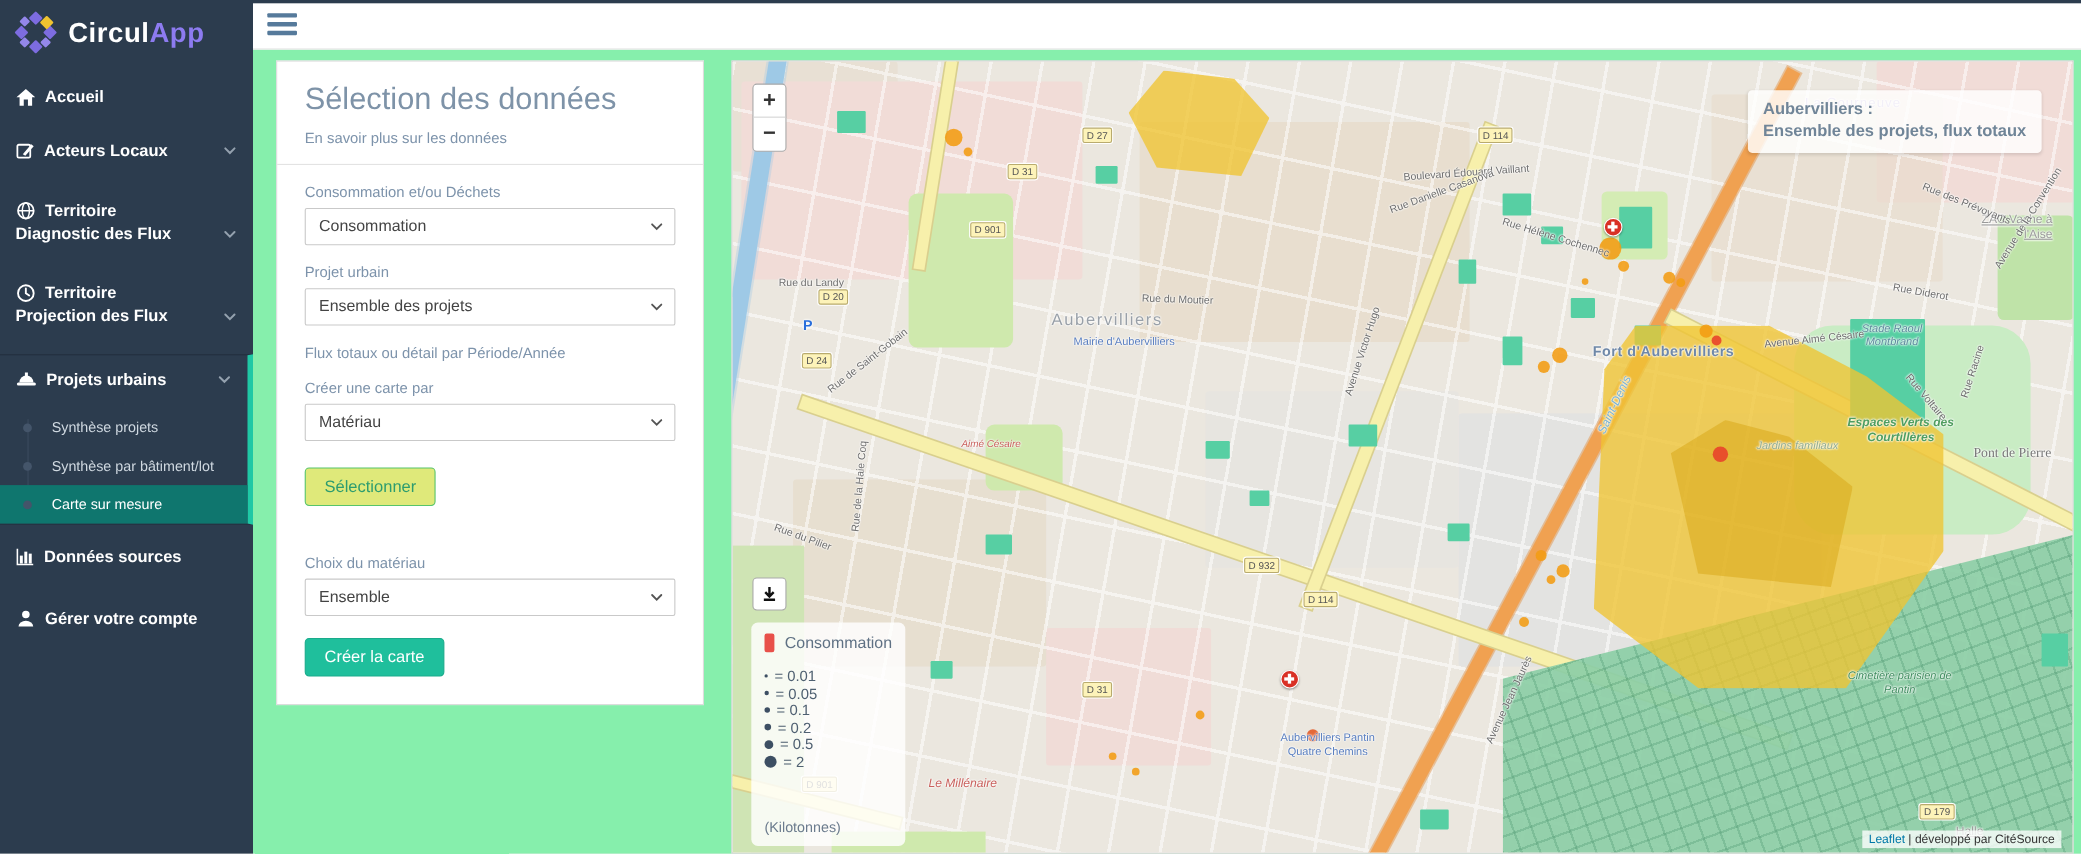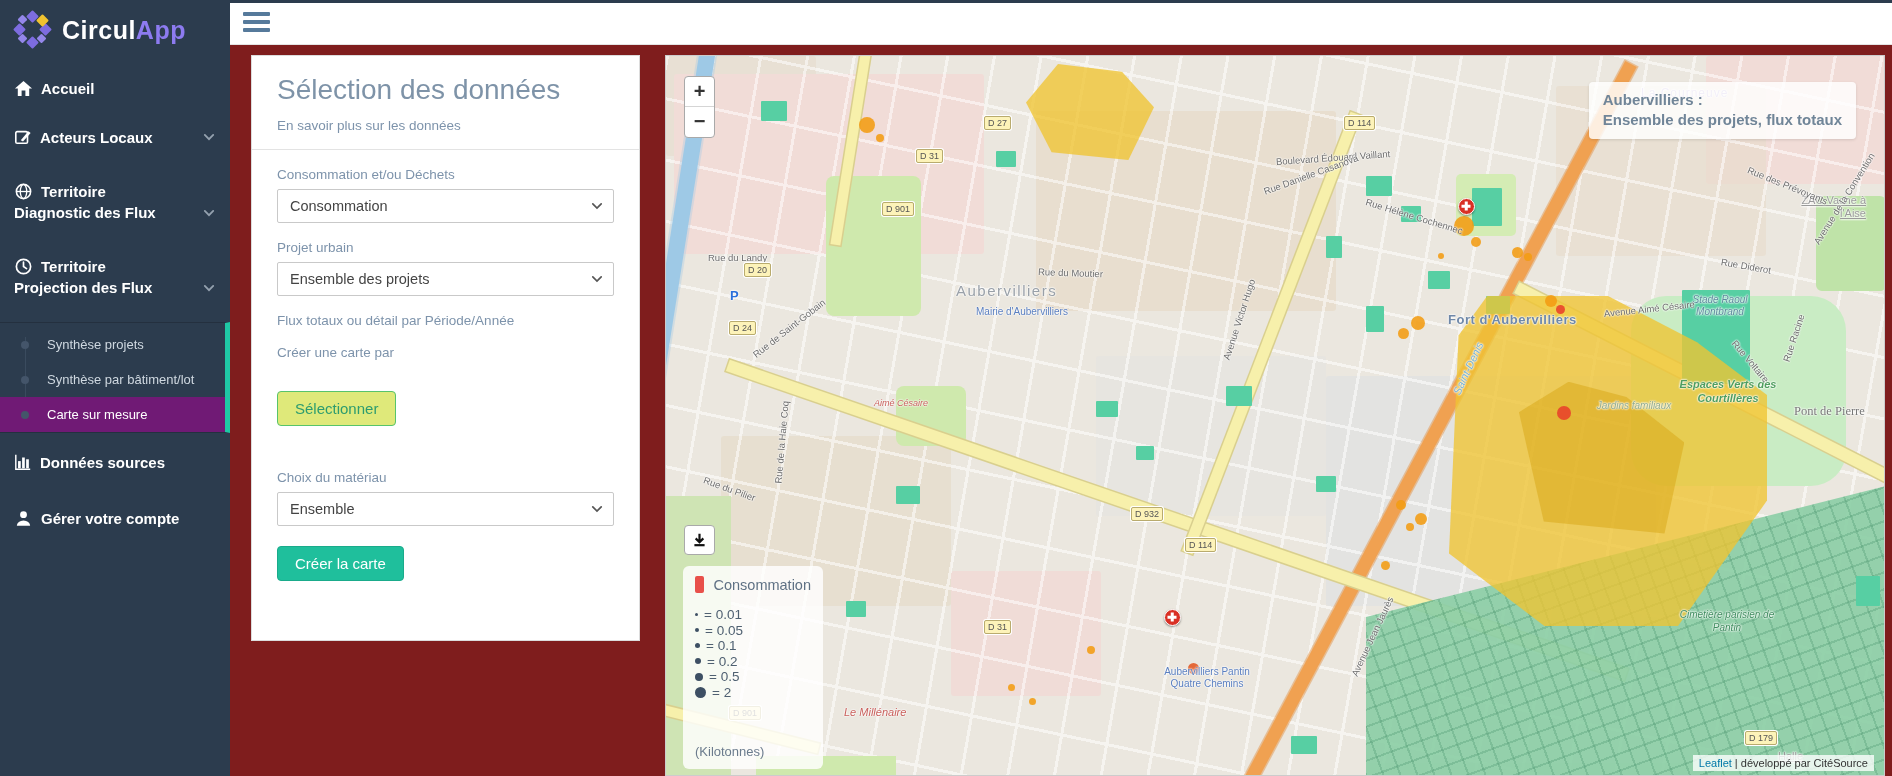--- a/index.html
+++ b/index.html
@@ -22,29 +22,29 @@
   .chev{margin-left:auto;opacity:.75;}
   .nav-2line{padding:10px 14px 12px 14px;color:#fff;cursor:pointer;}
   .nav-2line .row1{display:flex;align-items:center;gap:8px;font-size:15px;font-weight:bold;}
   .nav-2line .row2{display:flex;align-items:center;font-size:15px;font-weight:bold;margin-top:3px;}
   .nav-2line .row2 .chev{margin-left:auto;}
   .nav-group{border-top:1px solid #24303f;border-bottom:1px solid #24303f;border-right:5px solid #1fc8a5;margin-top:14px;}
   .subnav{position:relative;padding:4px 0 0 0;}
   .subnav:before{content:"";position:absolute;left:25px;top:14px;bottom:24px;width:1px;background:#3a4b5e;}
   .sub-item{position:relative;display:flex;align-items:center;padding:10px 12px 10px 47px;font-size:13px;color:#cfd8e0;cursor:pointer;}
   .sub-item .dot{position:absolute;left:21px;top:50%;transform:translateY(-50%);width:8px;height:8px;border-radius:50%;background:#44556a;}
-  .sub-item.active{background:#701a75;color:#fff;}
+  .sub-item.active{background:#0f766e;color:#fff;}
 
   
   .topbar{position:absolute;left:230px;right:0;top:0;height:45px;background:#fff;border-top:3px solid #2c3c4e;border-bottom:1px solid #e4e4e4;z-index:20;}
   .hamburger{position:absolute;left:13px;top:9px;width:27px;height:24px;cursor:pointer;}
   .hamburger b{display:block;height:4px;background:#567a9b;border-radius:1px;margin-bottom:4px;}
 
   
-  .content{position:absolute;left:230px;right:0;top:45px;bottom:0;background:#7f1d1d;}
+  .content{position:absolute;left:230px;right:0;top:45px;bottom:0;background:#86efac;}
 
   
   .form-card{position:absolute;left:21px;top:10px;width:389px;height:586px;background:#fff;border:1px solid #dcdcdc;padding:14px 25px;}
   .form-title{font-size:28px;color:#7e93a8;margin:4px 0 12px 0;font-weight:normal;}
   .more-link{font-size:13.5px;color:#7d93ab;cursor:pointer;}
   .form-hr{border:none;border-top:1px solid #e3e3e3;margin:16px -25px 4px -25px;}
   .f-label{font-size:13.5px;color:#7d93ab;margin:17px 0 7px 0;}
   .sel-wrap{position:relative;}
   .sel-wrap select{width:100%;height:34px;font-size:14.5px;color:#444;border:1px solid #c9c9c9;border-radius:2px;background:#fff;
     padding:0 28px 0 12px;appearance:none;-webkit-appearance:none;font-family:"Liberation Sans",sans-serif;}
@@ -195,20 +195,31 @@
       </div>
       <div class="row2">
         <span>Projection des Flux</span>
         <svg class="chev" width="14" height="14" viewBox="0 0 20 20">
             <path d="M4 7 l6 6 6-6" fill="none" stroke="#b7c3cf" stroke-width="2.6" stroke-linecap="round"></path>
           </svg>
       </div>
     </div>
 
     <div class="nav-group">
+      <div class="nav-item">
+        <svg width="20" height="20" viewBox="0 0 22 20">
+            <path d="M4 13 a7 7 0 0 1 14 0 Z" fill="#fff"></path>
+            <rect x="1.5" y="13" width="19" height="3" rx="1.5" fill="#fff"></rect>
+            <rect x="9.5" y="3" width="3" height="5" fill="#fff"></rect>
+          </svg>
+        <span class="lbl">Projets urbains</span>
+        <svg class="chev" width="14" height="14" viewBox="0 0 20 20">
+            <path d="M4 7 l6 6 6-6" fill="none" stroke="#b7c3cf" stroke-width="2.6" stroke-linecap="round"></path>
+          </svg>
+      </div>
       <div class="subnav">
         <div class="sub-item">
             <span class="dot"></span>
             <span>Synthèse projets</span>
           </div>
         <div class="sub-item">
             <span class="dot"></span>
             <span>Synthèse par bâtiment/lot</span>
           </div>
         <div class="sub-item active">
@@ -265,20 +276,26 @@
     <div class="sel-wrap">
       <select><option>Ensemble des projets</option></select>
       <svg class="carat" width="14" height="14" viewBox="0 0 20 20">
           <path d="M4 7 l6 6 6-6" fill="none" stroke="#555" stroke-width="2.4" stroke-linecap="round"></path>
         </svg>
     </div>
 
     <div class="f-label">Flux totaux ou détail par Période/Année</div>
 
     <div class="f-label">Créer une carte par</div>
+    <div class="sel-wrap">
+      <select><option>Matériau</option></select>
+      <svg class="carat" width="14" height="14" viewBox="0 0 20 20">
+          <path d="M4 7 l6 6 6-6" fill="none" stroke="#555" stroke-width="2.4" stroke-linecap="round"></path>
+        </svg>
+    </div>
 
     <button class="btn-select">Sélectionner</button>
 
     <div class="f-label mt-big">Choix du matériau</div>
     <div class="sel-wrap">
       <select><option>Ensemble</option></select>
       <svg class="carat" width="14" height="14" viewBox="0 0 20 20">
           <path d="M4 7 l6 6 6-6" fill="none" stroke="#555" stroke-width="2.4" stroke-linecap="round"></path>
         </svg>
     </div>

